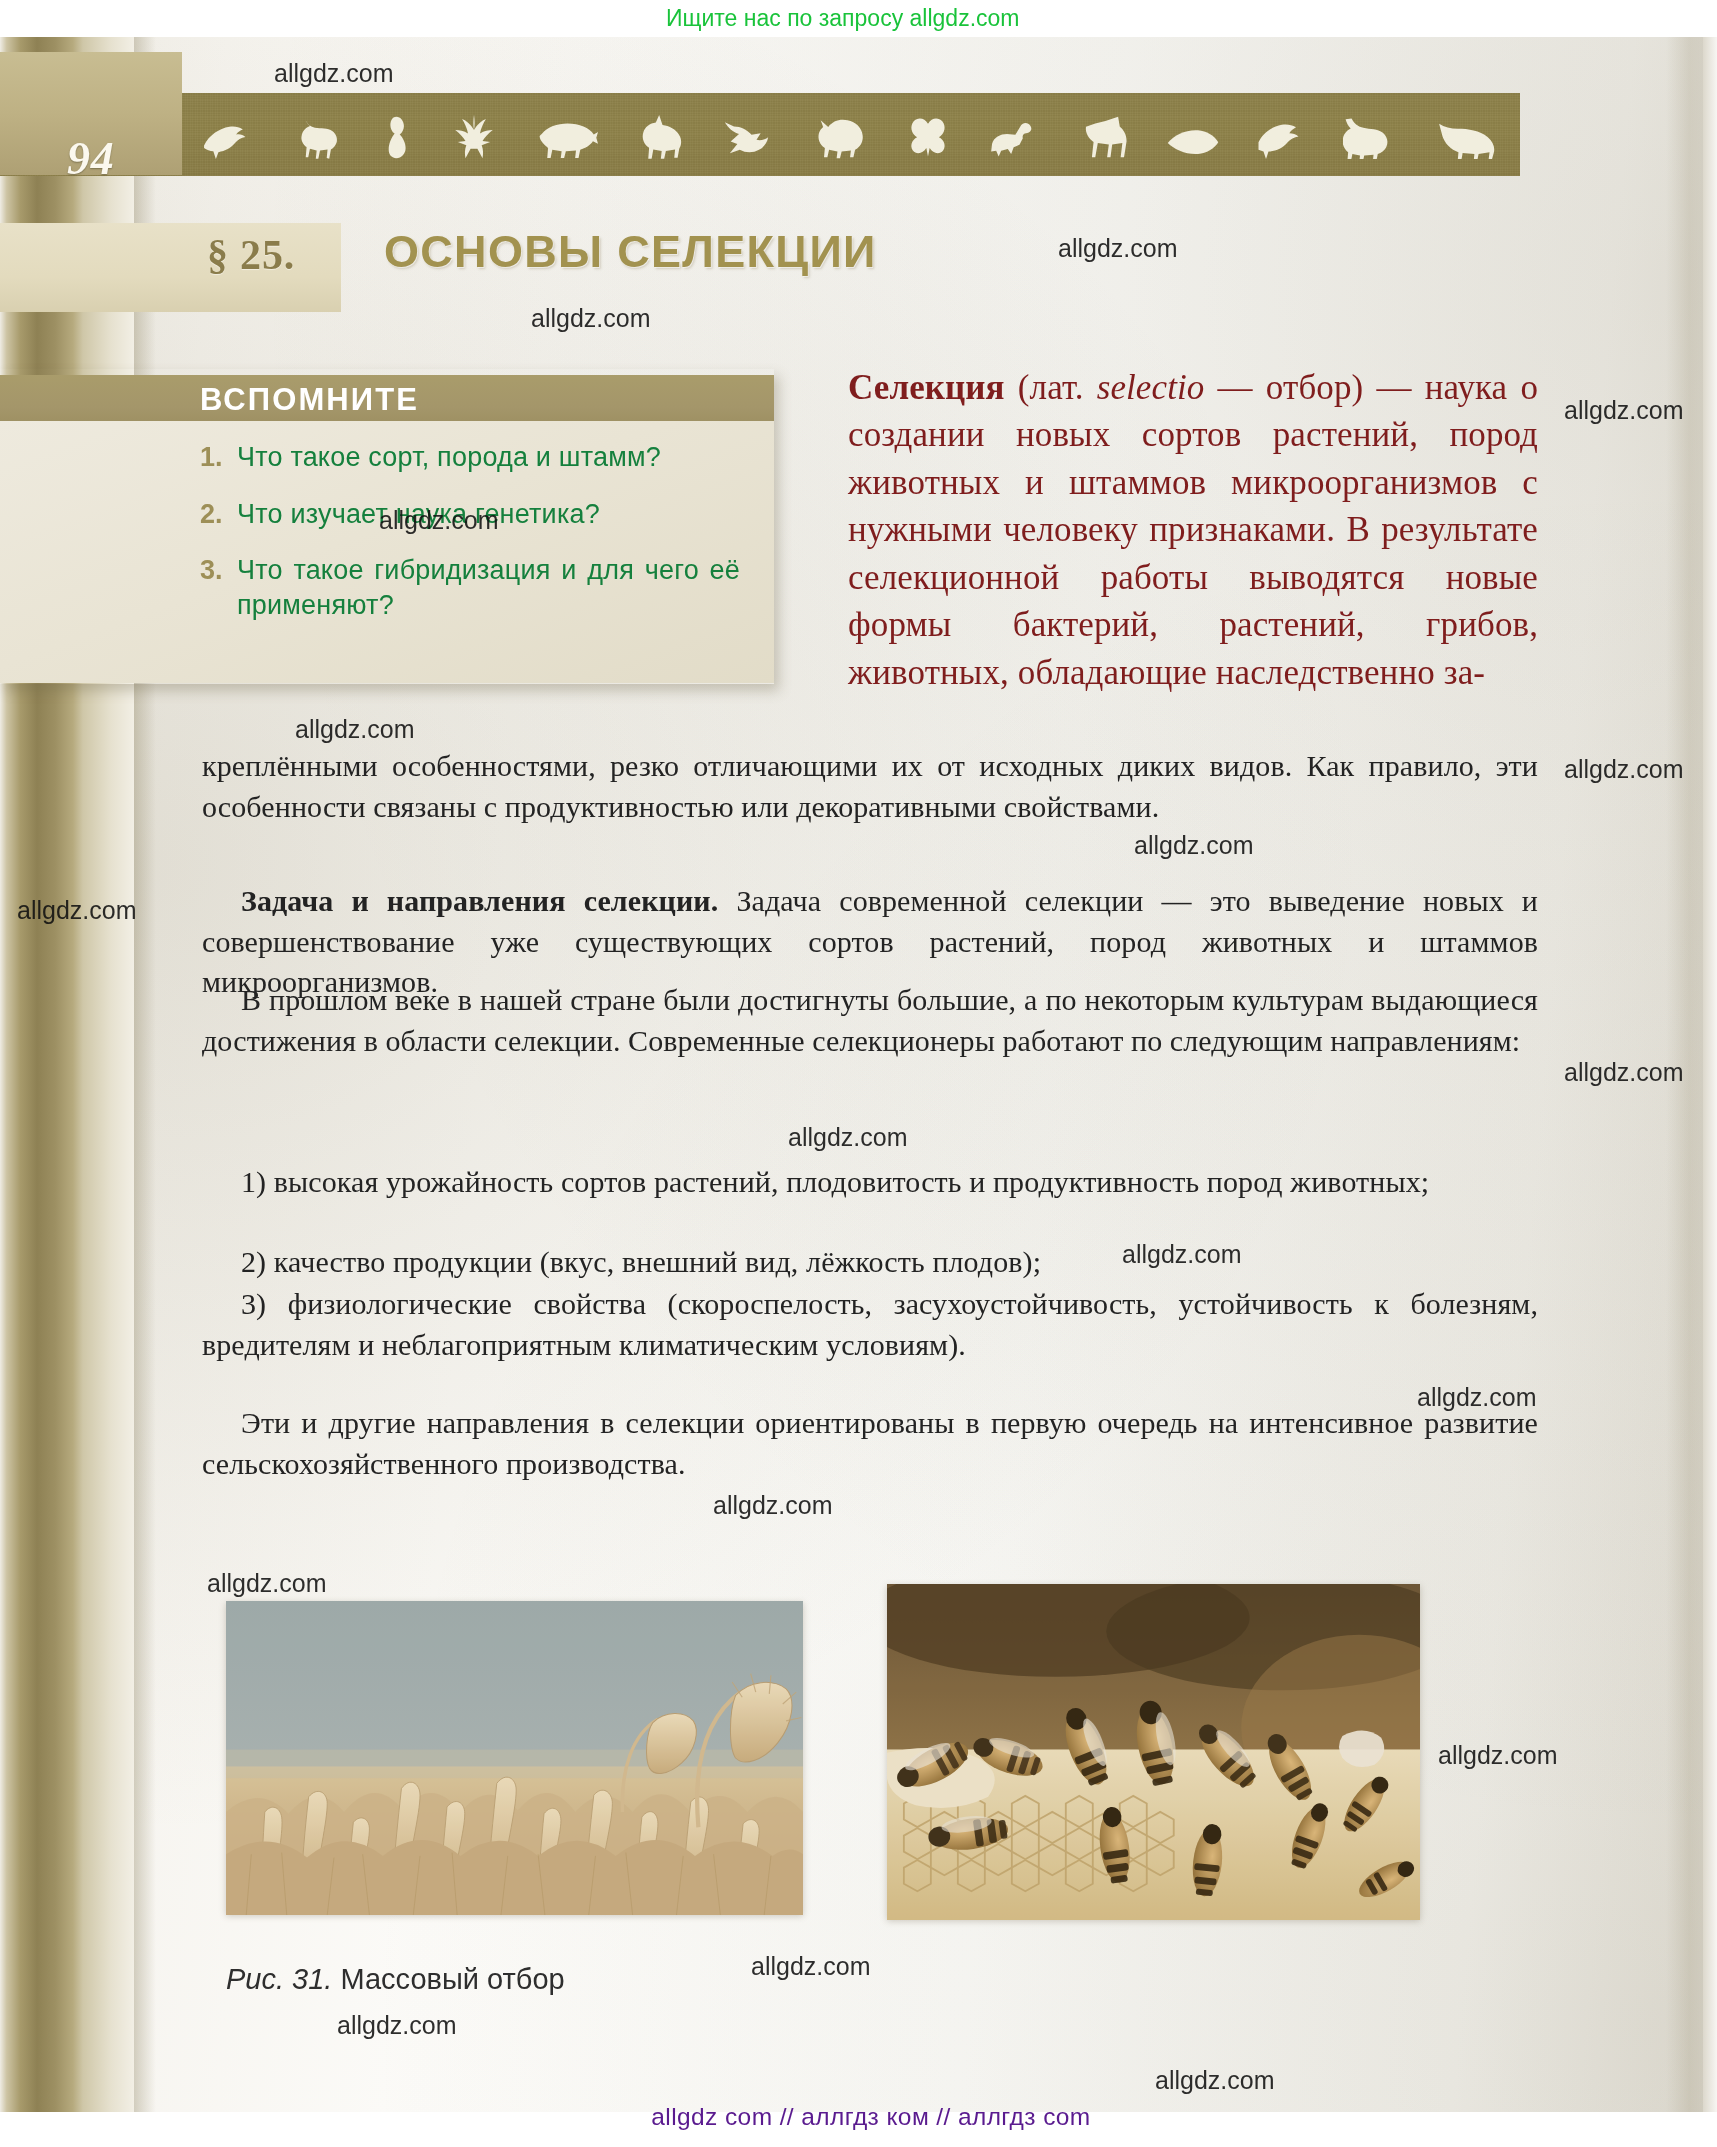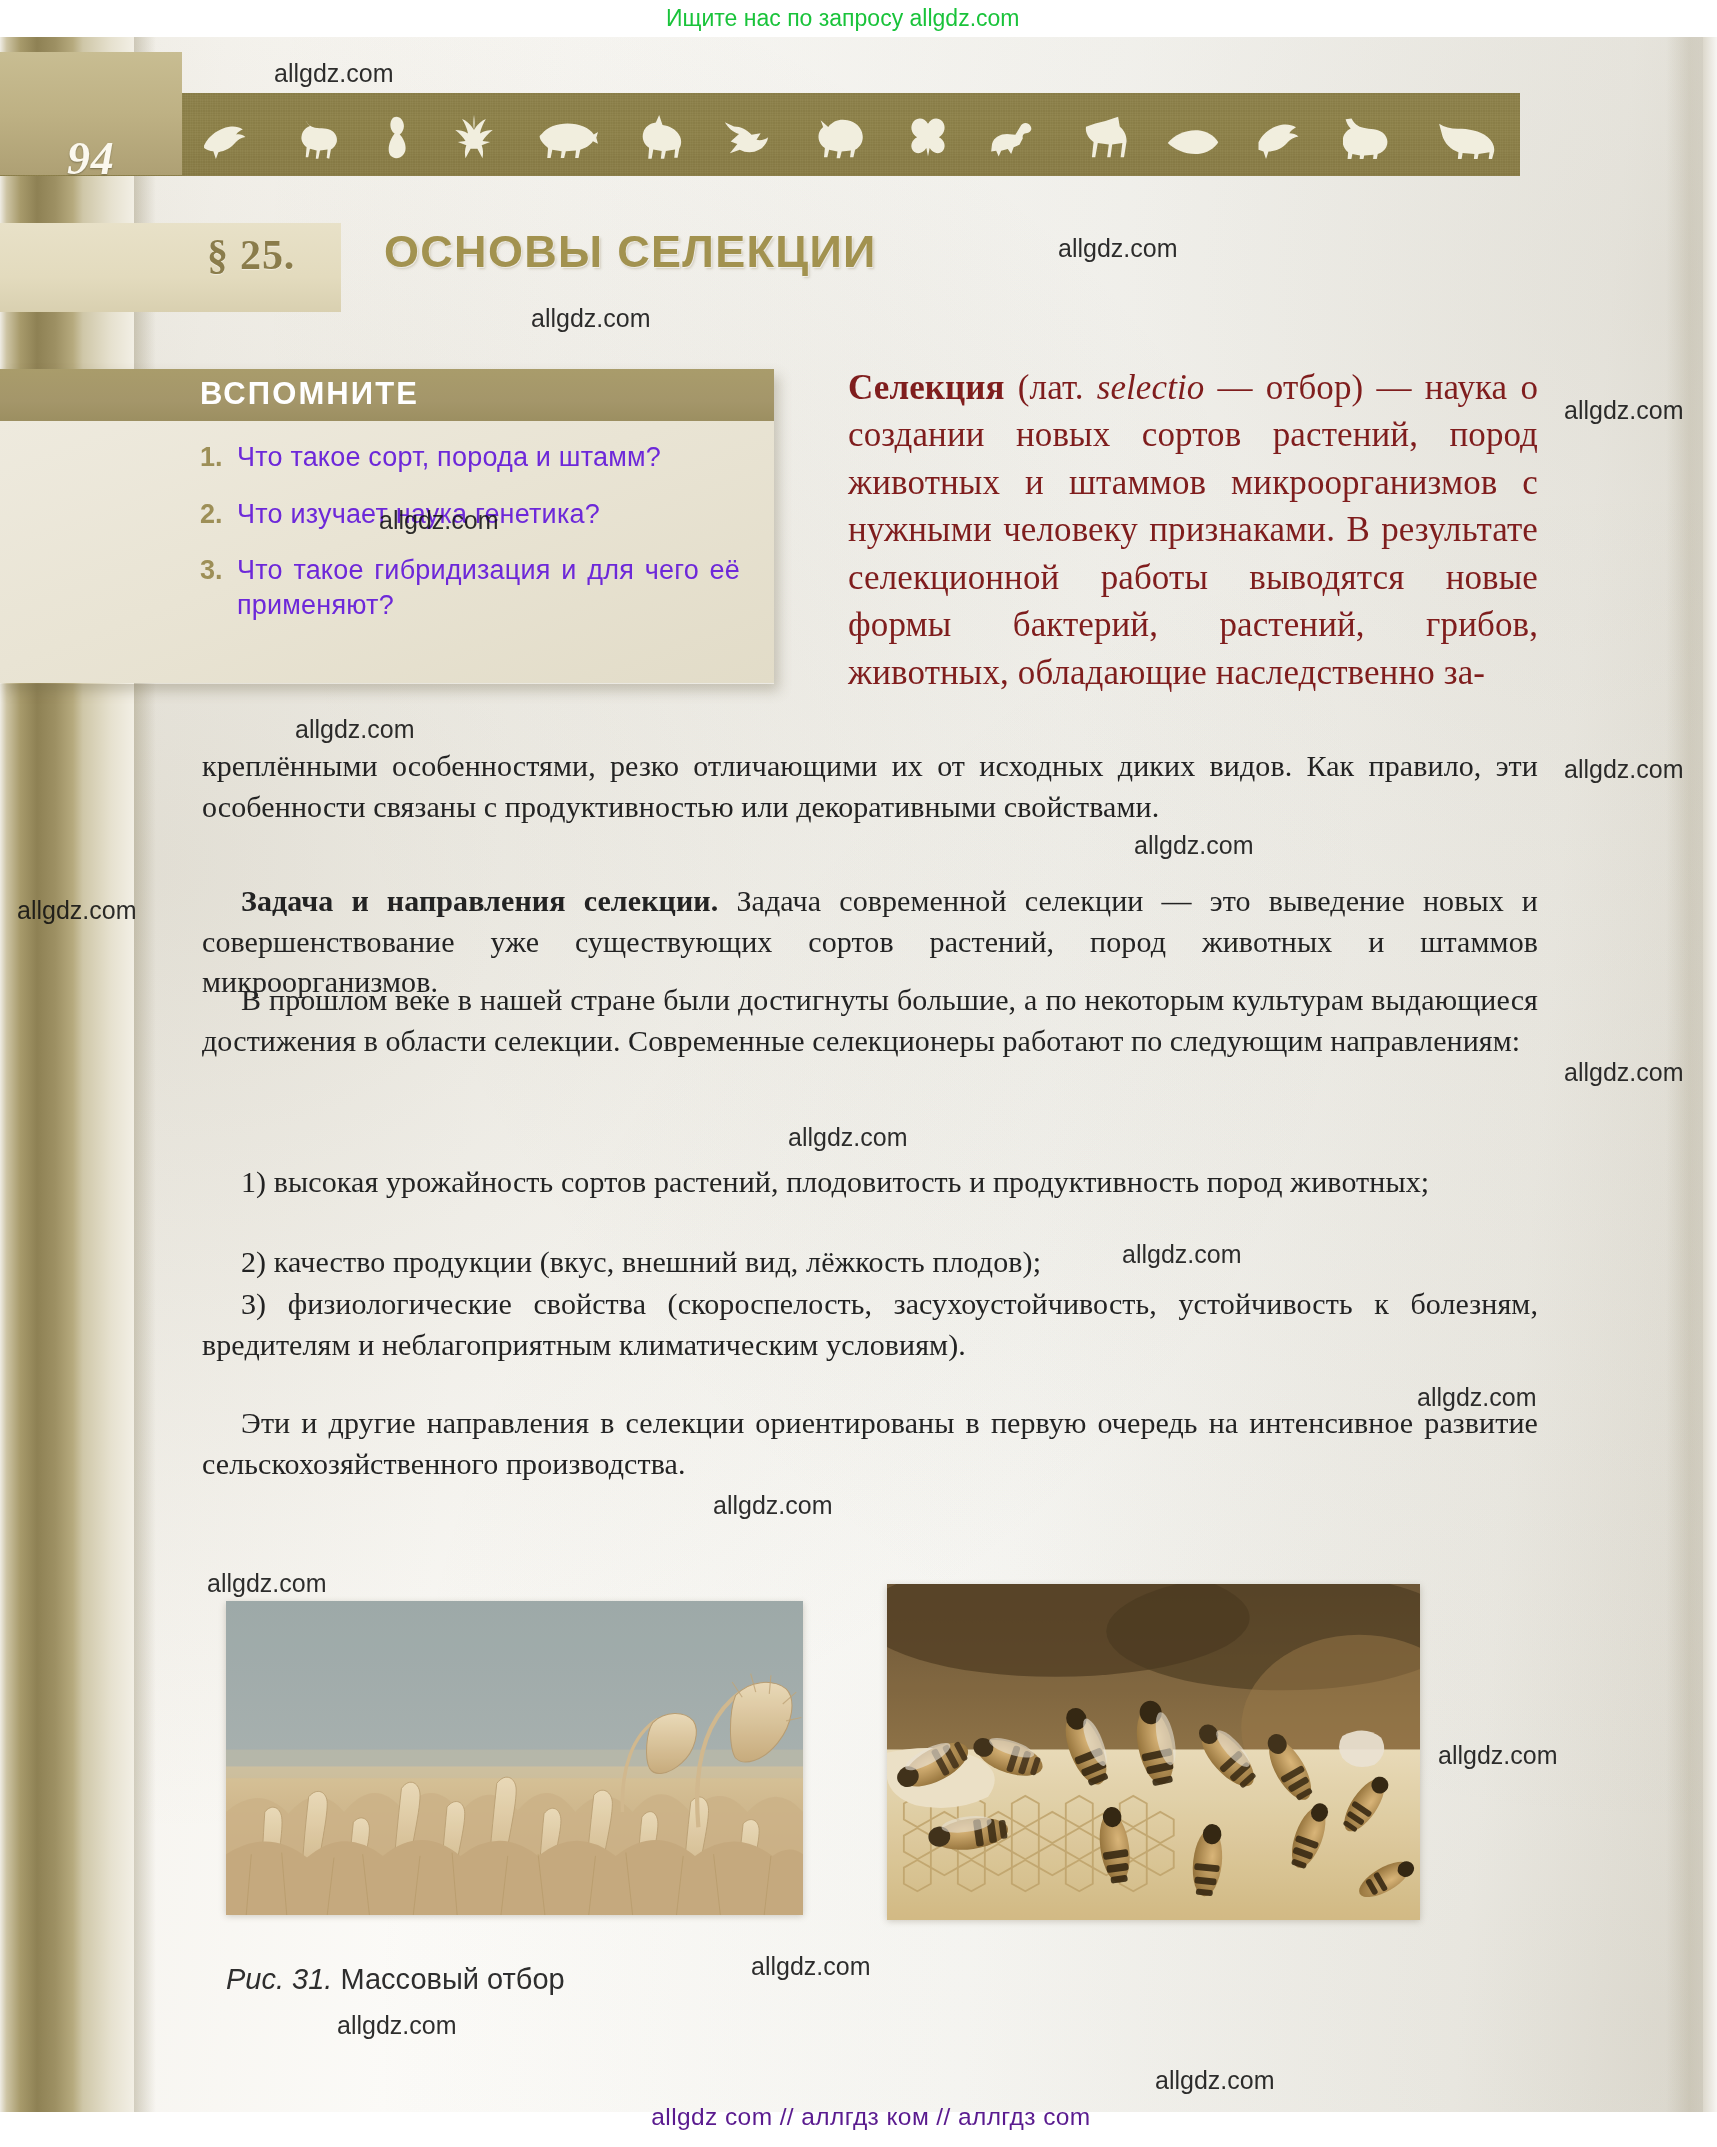--- a/index.html
+++ b/index.html
@@ -101,21 +101,21 @@
     letter-spacing:1.3px;
     text-shadow:0.8px 0.8px 0 rgba(255,255,255,.55), 1.7px 1.7px 2.5px rgba(120,105,60,.25);
   }
 
   
   .recall-box{
     position:absolute;left:0;top:369px;width:774px;height:315px;
     box-shadow:5px 6.7px 11.8px rgba(110,100,70,.30);
   }
   .recall-head{
-    position:absolute;left:0;top:0;width:774px;height:54px;
+    position:absolute;left:0;top:6px;width:774px;height:54px;
     background:linear-gradient(180deg,#a99c6b 0%,#a4966a 60%,#9b8e60 100%);
   }
   .recall-head-title{
     position:absolute;left:200px;top:6.7px;
     font-family:"Liberation Sans", sans-serif;
     font-weight:700;font-size:31px;color:#ffffff;letter-spacing:2.1px;
   }
   .recall-body{
     position:absolute;left:0;top:52px;width:774px;height:262px;
     background:linear-gradient(160deg,#eeeade 0%,#e9e4d4 45%,#e2dcc8 100%);
@@ -126,21 +126,21 @@
   .recall-item{
     display:flex;align-items:flex-start;margin-bottom:22px;
   }
   .recall-num{
     font-family:"Liberation Sans", sans-serif;
     font-weight:700;font-size:27px;color:#9d8f57;
     width:37px;flex:0 0 37px;line-height:1.28;
   }
   .recall-text{
     font-family:"Liberation Sans", sans-serif;
-    font-size:27px;color:#6d28d9;line-height:1.28;
+    font-size:27px;color:#15803d;line-height:1.28;
     text-align:justify;flex:1;
     letter-spacing:0.2px;
   }
   .recall-text.just{ text-align-last:left; }
 
   
   .col-right{
     position:absolute;left:848px;top:364px;width:690px;
     font-family:"Liberation Serif", serif;
     font-size:35px;line-height:1.355;color:#7f1d1d;

